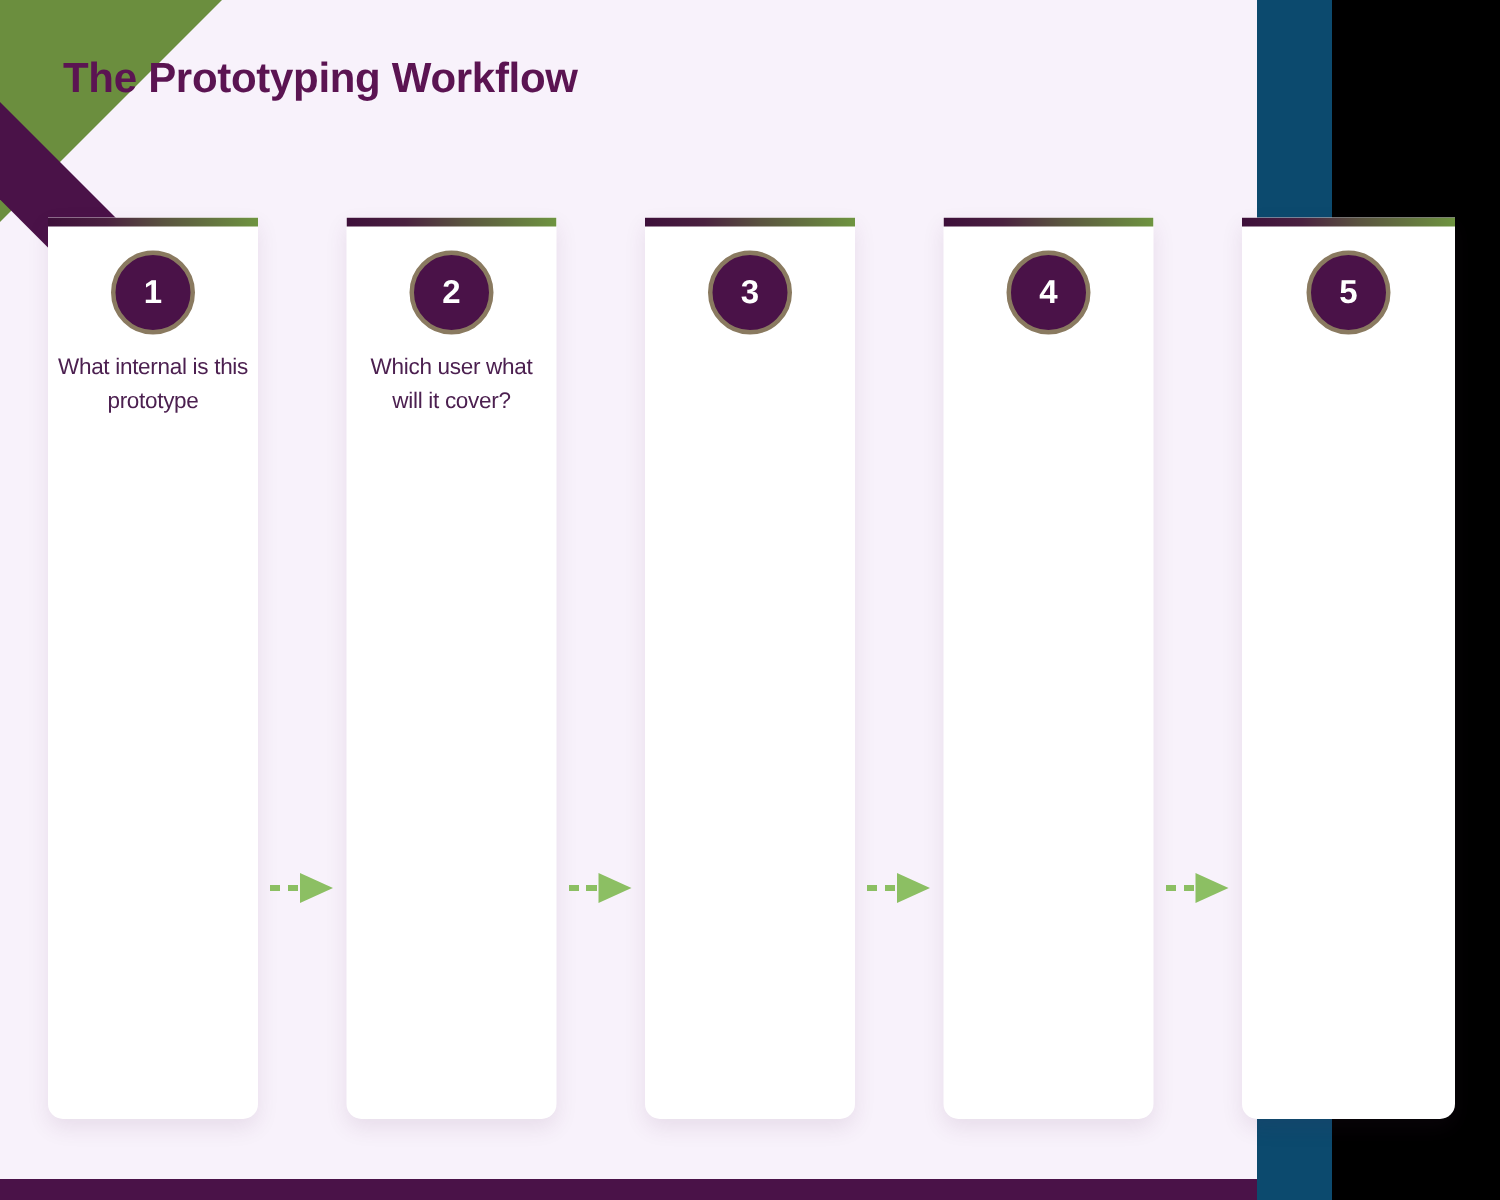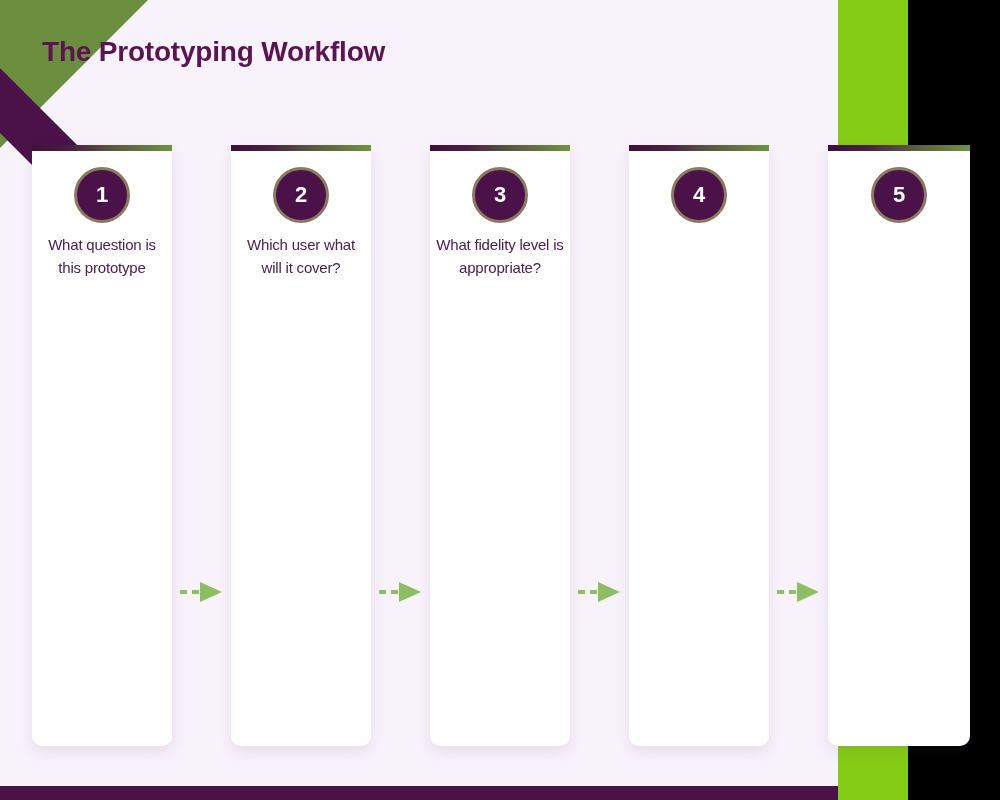--- a/index.html
+++ b/index.html
@@ -13,22 +13,21 @@
     overflow: hidden;
     font-family: "Liberation Sans", sans-serif;
     background: #000000;
   }
 
   
   #stage {
     position: relative;
     width: 888px;
     height: 800px;
-    background: #84cc16;
-    padding-left: 20px;
+    background: #0c4a6e;
   }
 
   
   .slide-canvas {
     position: absolute;
     left: 0;
     top: 0;
     width: 838px;
     height: 786px;
     background: #f8f2fb;
@@ -185,21 +184,21 @@
     <h1 class="slide-title">The Prototyping Workflow</h1>
   </div>
 
   <div class="footer-band"></div>
 
   <div class="cards-row">
 
     <div class="step-card" style="left:32px;">
       <div class="card-accent"></div>
       <div class="step-badge">1</div>
-      <div class="step-text">What question is this prototype</div>
+      <div class="step-text">What internal is this prototype</div>
     </div>
 
     <div class="connector" style="left:180px;">
       <div class="dash"></div>
       <div class="head"></div>
     </div>
 
     <div class="step-card" style="left:231px;">
       <div class="card-accent"></div>
       <div class="step-badge">2</div>
@@ -207,21 +206,20 @@
     </div>
 
     <div class="connector" style="left:379px;">
       <div class="dash"></div>
       <div class="head"></div>
     </div>
 
     <div class="step-card" style="left:430px;">
       <div class="card-accent"></div>
       <div class="step-badge">3</div>
-      <div class="step-text">What fidelity level is appropriate?</div>
     </div>
 
     <div class="connector" style="left:578px;">
       <div class="dash"></div>
       <div class="head"></div>
     </div>
 
     <div class="step-card" style="left:629px;">
       <div class="card-accent"></div>
       <div class="step-badge">4</div>

